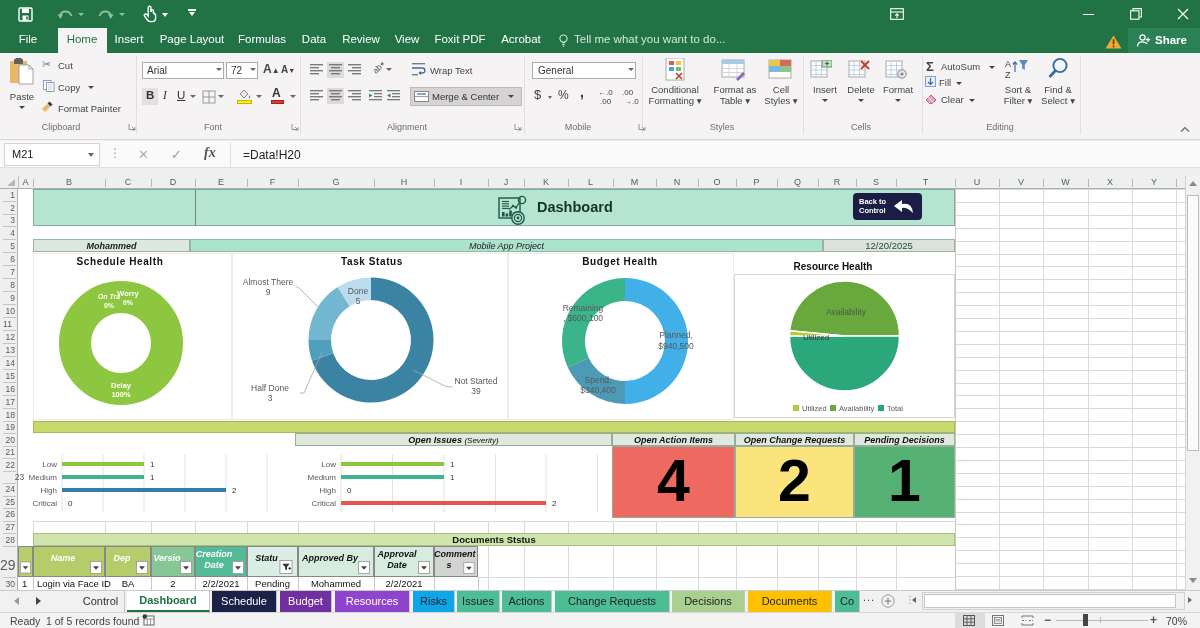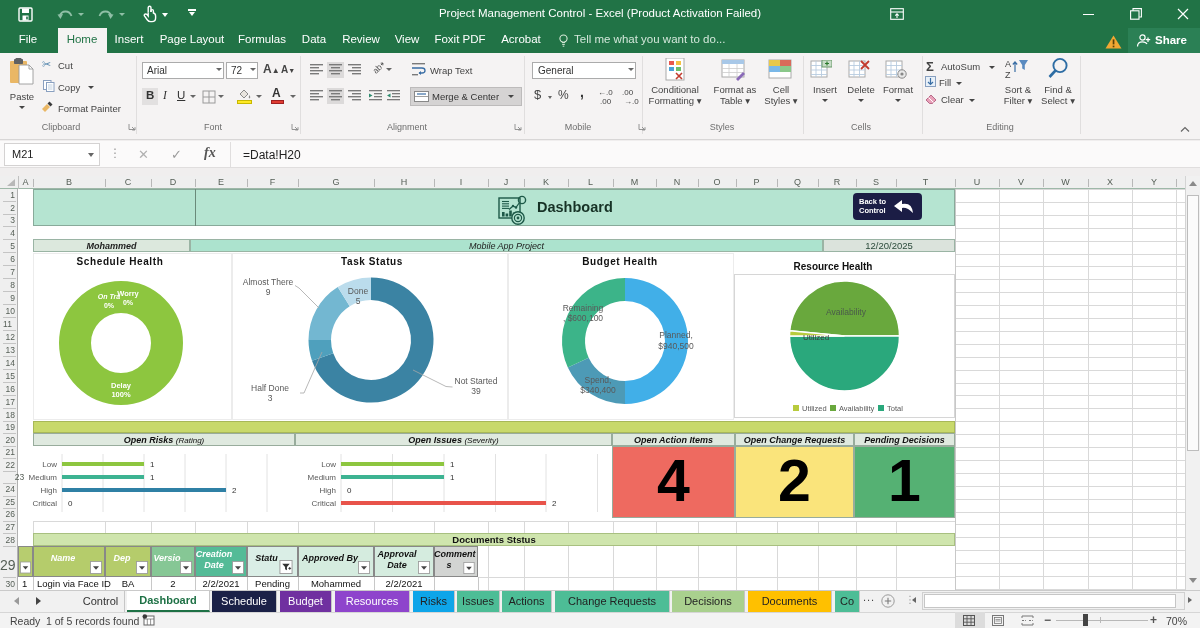--- a/index.html
+++ b/index.html
@@ -23,21 +23,20 @@
 <path d="M16.5 6.5 L11 6 L13.5 11 Z" fill="#8fbfa6"></path>
 </svg>
     <div style="position:absolute;left:119px;top:13px;width:0;height:0;border-left:3px solid transparent;border-right:3px solid transparent;border-top:3.5px solid #8fbfa6"></div>
     <svg class="a" style="left:143px;top:5px" width="14" height="18" viewBox="0 0 14 18">
 <path d="M5.2 7.5 L5.2 2.8 Q5.2 1.2 6.6 1.2 Q8 1.2 8 2.8 L8 7" fill="none" stroke="#fff" stroke-width="1.4"></path>
 <path d="M8 7 L8 5.8 Q8 4.6 9.2 4.6 Q10.4 4.6 10.4 5.9 L10.4 8 Q12.6 8.6 12.6 11 L12.6 13 Q12.6 16.6 9 16.6 L7.6 16.6 Q5.6 16.6 4.4 15 L1.6 11.2 Q0.8 10 2 9.2 Q3 8.6 4 9.6 L5.2 11 L5.2 7.5" fill="none" stroke="#fff" stroke-width="1.4"></path>
 </svg>
     <div style="position:absolute;left:162px;top:13px;width:0;height:0;border-left:3.5px solid transparent;border-right:3.5px solid transparent;border-top:4px solid #fff"></div>
     <div style="position:absolute;left:188px;top:9px;width:8px;height:1.5px;background:#fff"></div>
     <div style="position:absolute;left:188.5px;top:12px;width:0;height:0;border-left:3.5px solid transparent;border-right:3.5px solid transparent;border-top:4px solid #fff"></div>
-    <div style="position:absolute;left:0;top:7px;width:1200px;text-align:center;color:#ffffff;font-size:11.5px">Project Management Control - Excel (Product Activation Failed)</div>
     <svg class="a" style="left:890px;top:8px" width="14" height="12" viewBox="0 0 14 12">
 <rect x="0.7" y="0.7" width="12.6" height="10.6" fill="none" stroke="#fff" stroke-width="1.1"></rect>
 <line x1="0.7" y1="4" x2="13.3" y2="4" stroke="#fff" stroke-width="1.1"></line>
 <path d="M7 10 L7 6 M5.3 7.6 L7 5.9 L8.7 7.6" fill="none" stroke="#fff" stroke-width="1.1"></path>
 </svg>
     <div style="position:absolute;left:1083px;top:14px;width:11px;height:1.3px;background:#fff"></div>
     <svg class="a" style="left:1130px;top:8px" width="12" height="12" viewBox="0 0 12 12">
 <rect x="0.6" y="2.8" width="8.4" height="8.4" fill="none" stroke="#fff" stroke-width="1.1"></rect>
 <path d="M3 2.8 L3 0.6 L11.4 0.6 L11.4 9 L9.2 9" fill="none" stroke="#fff" stroke-width="1.1"></path>
 </svg>
@@ -570,21 +569,20 @@
       <text x="112" y="62" font-size="8.5" fill="#4a5a4a" text-anchor="middle">Availability</text>
       <text x="82" y="87" font-size="8" fill="#3a3a3a" text-anchor="middle">Utilized</text>
       <rect x="59" y="152" width="6" height="6" fill="#b8cb3d"></rect>
       <text x="68" y="158" font-size="7.5" fill="#595959">Utilized</text>
       <rect x="96" y="152" width="6" height="6" fill="#69a83d"></rect>
       <text x="105" y="158" font-size="7.5" fill="#595959">Availability</text>
       <rect x="144" y="152" width="6" height="6" fill="#2aa87c"></rect>
       <text x="153" y="158" font-size="7.5" fill="#595959">Total</text>
     </svg>
     <div style="position:absolute;left:33px;top:421px;width:922px;height:12.4px;background:#c8d96b;border:1px solid #a8b858"></div>
-    <div style="left:33px;width:262px;position:absolute;top:433.4px;height:12.6px;background:#dfe9df;border:1px solid #98ac9c;font-size:9px;color:#111;text-align:center;line-height:12px"><b><i>Open Risks</i></b> <i style="font-size:8px">(Rating)</i></div>
     <div style="left:295px;width:317px;position:absolute;top:433.4px;height:12.6px;background:#dfe9df;border:1px solid #98ac9c;font-size:9px;color:#111;text-align:center;line-height:12px"><b><i>Open Issues</i></b> <i style="font-size:8px">(Severity)</i></div>
     <div style="left:612px;width:123px;position:absolute;top:433.4px;height:12.6px;background:#dfe9df;border:1px solid #98ac9c;font-size:9px;color:#111;text-align:center;line-height:12px"><b><i>Open Action Items</i></b></div>
     <div style="left:735px;width:119px;position:absolute;top:433.4px;height:12.6px;background:#dfe9df;border:1px solid #98ac9c;font-size:9px;color:#111;text-align:center;line-height:12px"><b><i>Open Change Requests</i></b></div>
     <div style="left:854px;width:101px;position:absolute;top:433.4px;height:12.6px;background:#dfe9df;border:1px solid #98ac9c;font-size:9px;color:#111;text-align:center;line-height:12px"><b><i>Pending Decisions</i></b></div>
     <svg class="a" style="left:18px;top:446px" width="277" height="75" viewBox="0 0 277 75">
       <line x1="44" y1="8" x2="44" y2="66" stroke="#e2e2e2" stroke-width="1"></line>
       <line x1="85" y1="8" x2="85" y2="66" stroke="#e2e2e2" stroke-width="1"></line>
       <line x1="126" y1="8" x2="126" y2="66" stroke="#e2e2e2" stroke-width="1"></line>
       <line x1="167" y1="8" x2="167" y2="66" stroke="#e2e2e2" stroke-width="1"></line>
       <line x1="208" y1="8" x2="208" y2="66" stroke="#e2e2e2" stroke-width="1"></line>

